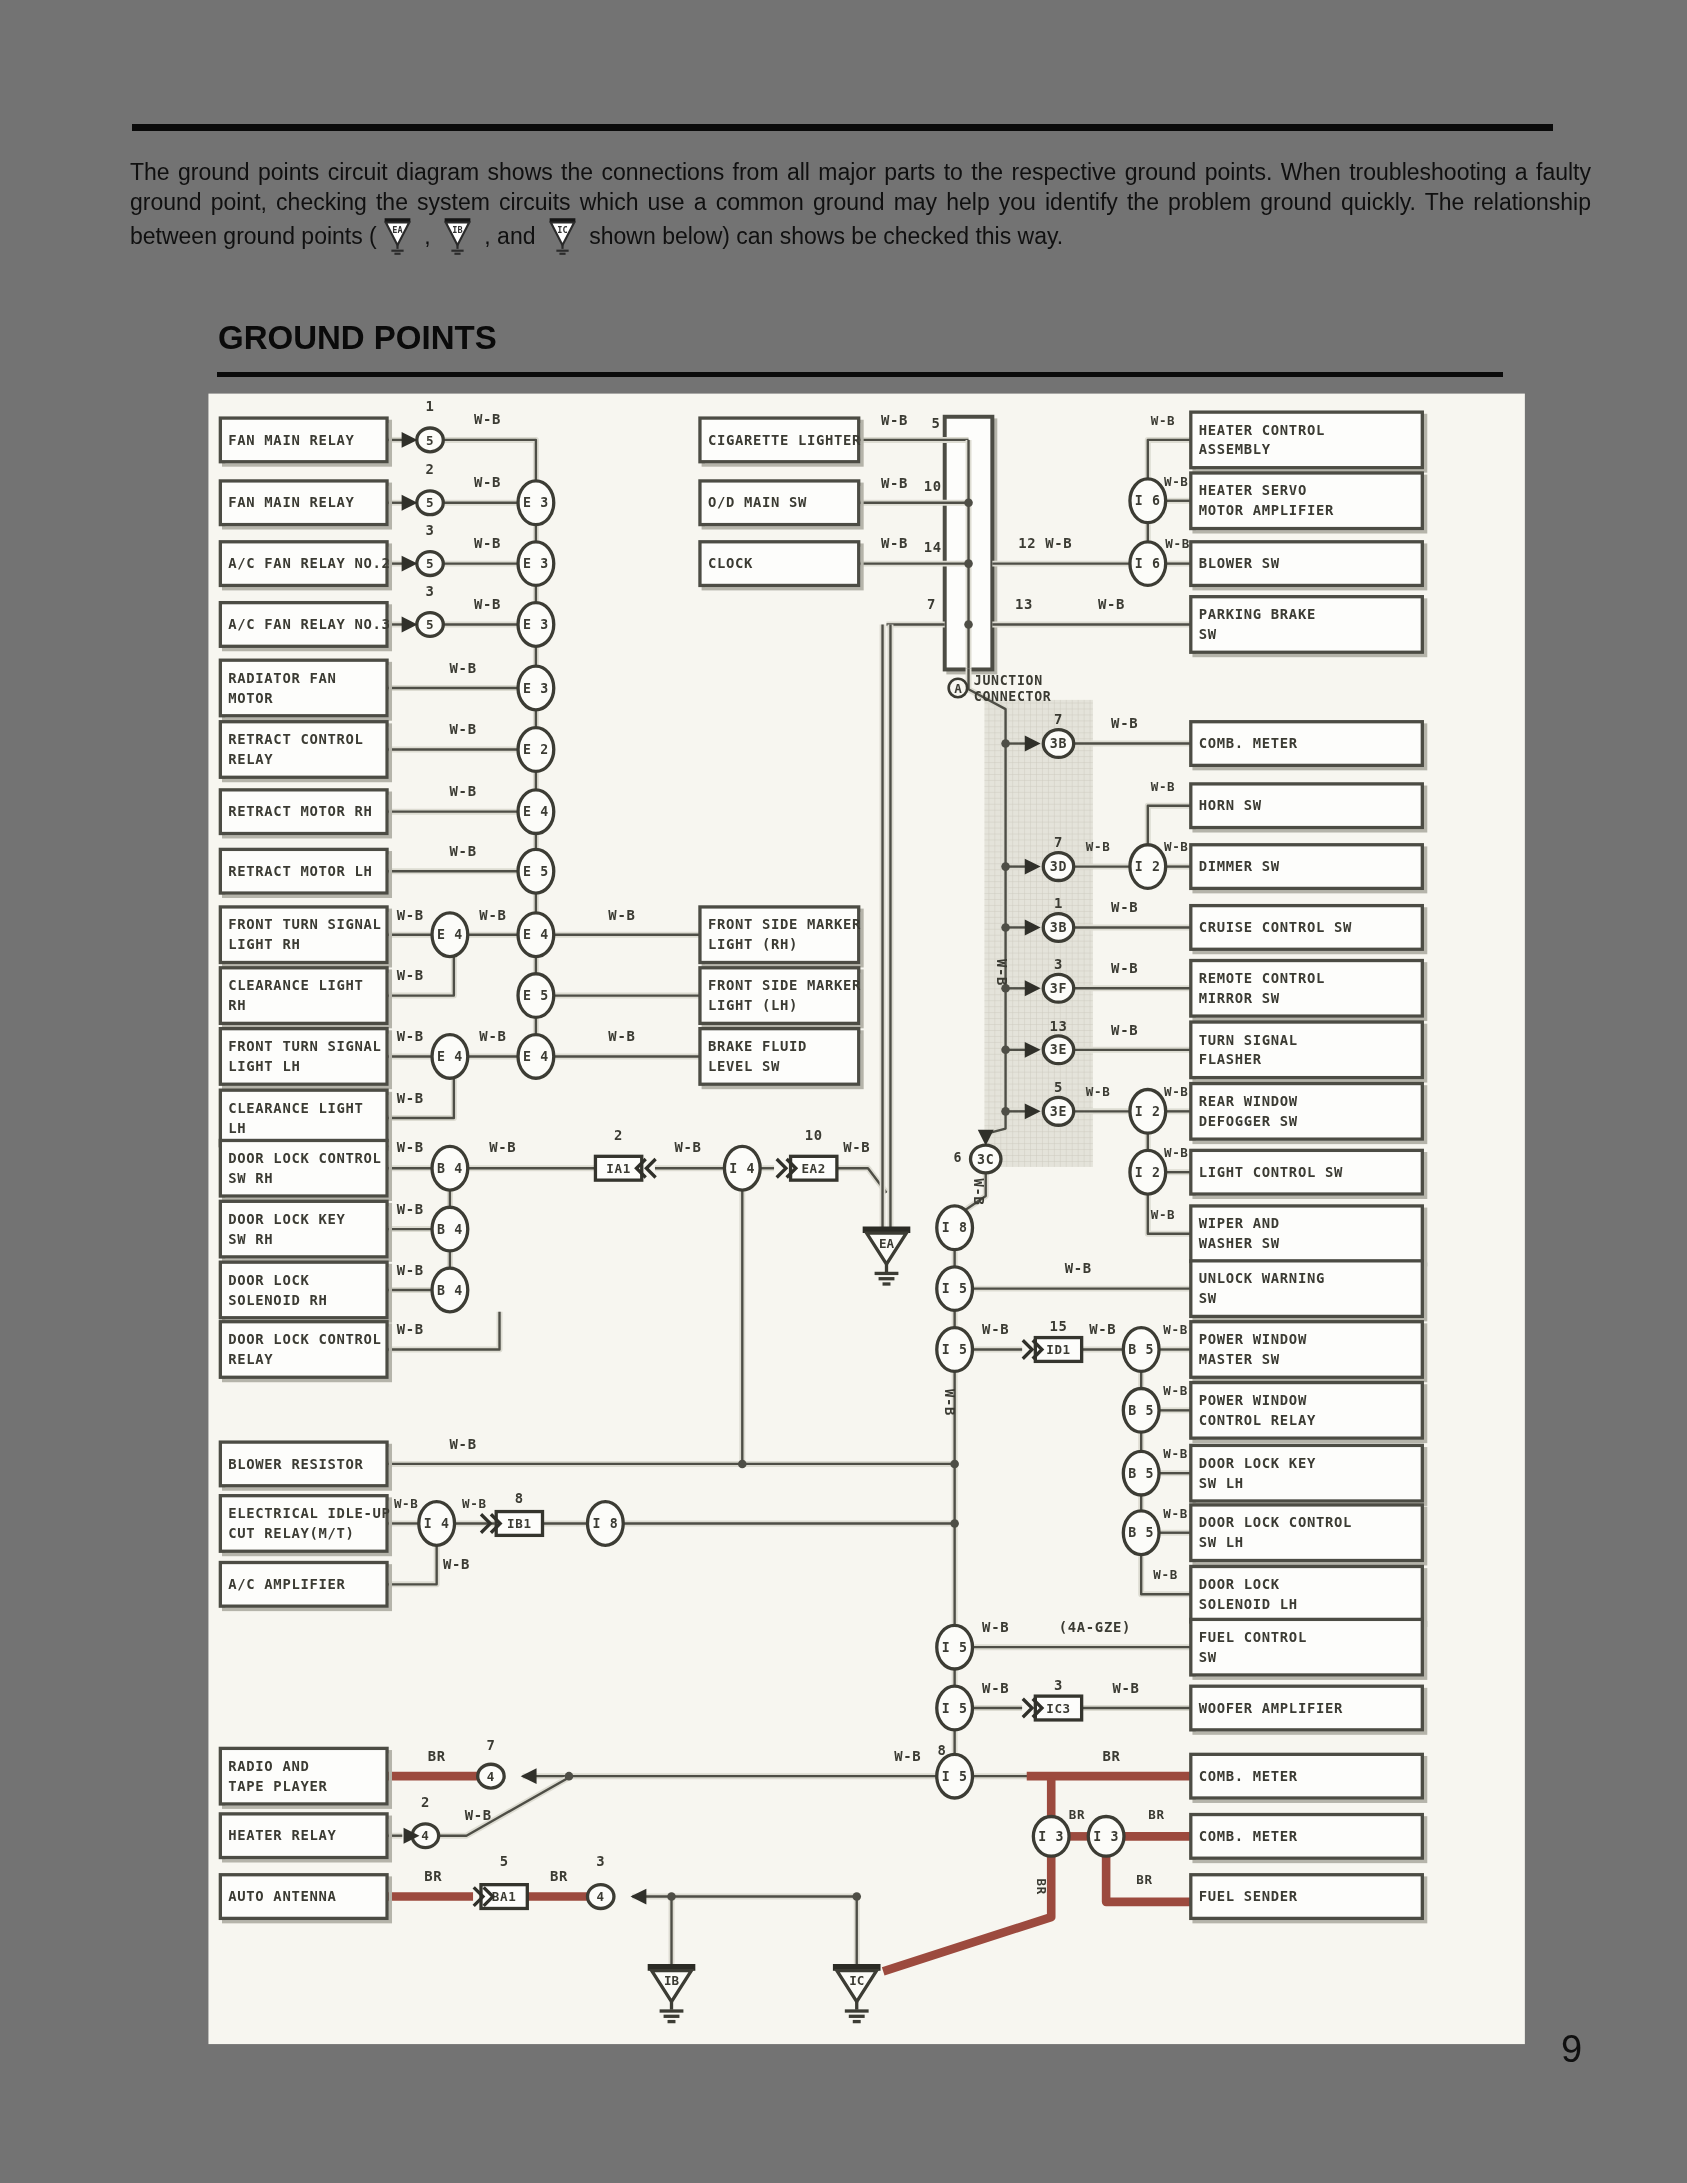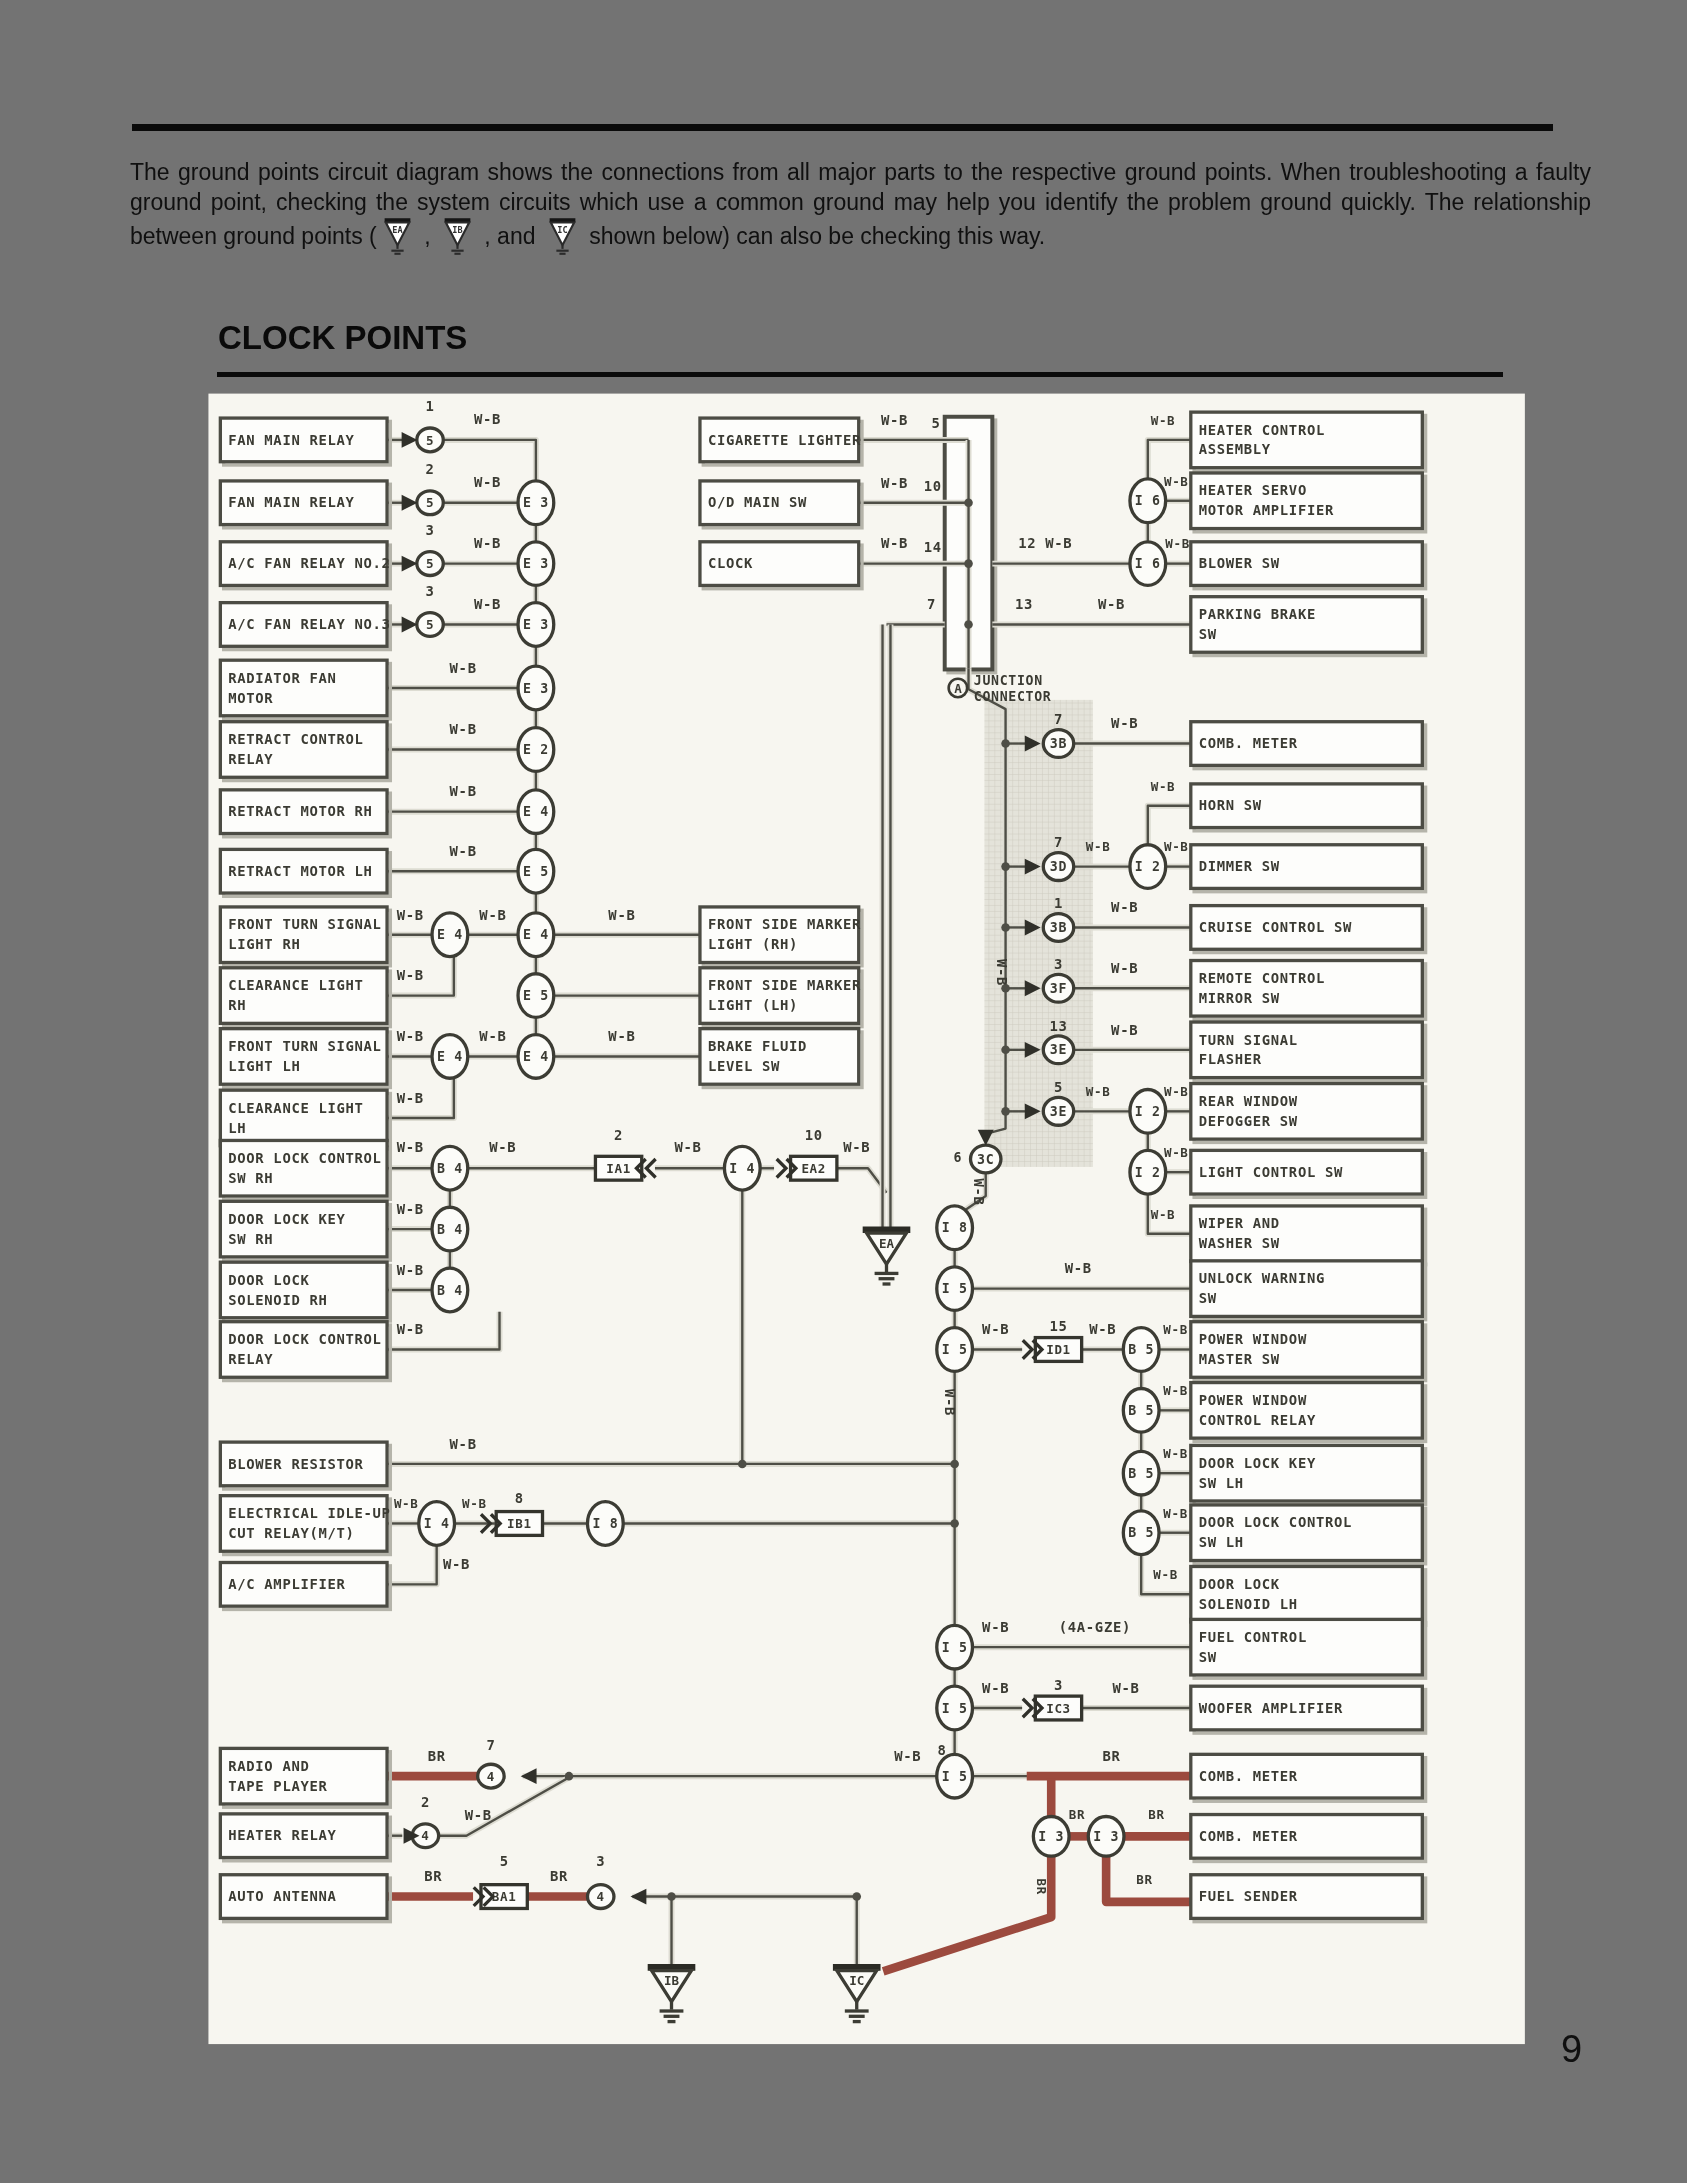--- a/index.html
+++ b/index.html
@@ -40,24 +40,24 @@
         <line x1="26" y1="46" x2="26" y2="52"></line>
         <line x1="16" y1="55" x2="36" y2="55"></line>
         <line x1="21" y1="60" x2="31" y2="60"></line>
       </svg><span> , and </span><svg class="gsym" viewBox="0 0 52 62" style="font-size:35px">
         <rect x="5" y="2" width="42" height="7"></rect>
         <polygon points="7,9 45,9 26,46"></polygon>
         <text x="26" y="26">IC</text>
         <line x1="26" y1="46" x2="26" y2="52"></line>
         <line x1="16" y1="55" x2="36" y2="55"></line>
         <line x1="21" y1="60" x2="31" y2="60"></line>
-      </svg><span> shown below) can also be checking this way.</span>
+      </svg><span> shown below) can shows be checked this way.</span>
   </div>
 
-  <div class="title">CLOCK POINTS</div>
+  <div class="title">GROUND POINTS</div>
   <div class="titlerule"></div>
 
   <svg id="gp-svg" width="1687" height="2183" viewBox="0 0 2550 3300" style="position:absolute;left:0;top:0;">
     <defs>
       <pattern id="band-hatch" width="9" height="9" patternUnits="userSpaceOnUse">
         <rect width="9" height="9" fill="#e4e3da"></rect>
         <path d="M0 0H9M0 0V9" stroke="#cbcabf" stroke-width="1.4"></path>
       </pattern>
     </defs>
   <rect x="315" y="595" width="1990" height="2495" fill="#f7f6f0"></rect>

